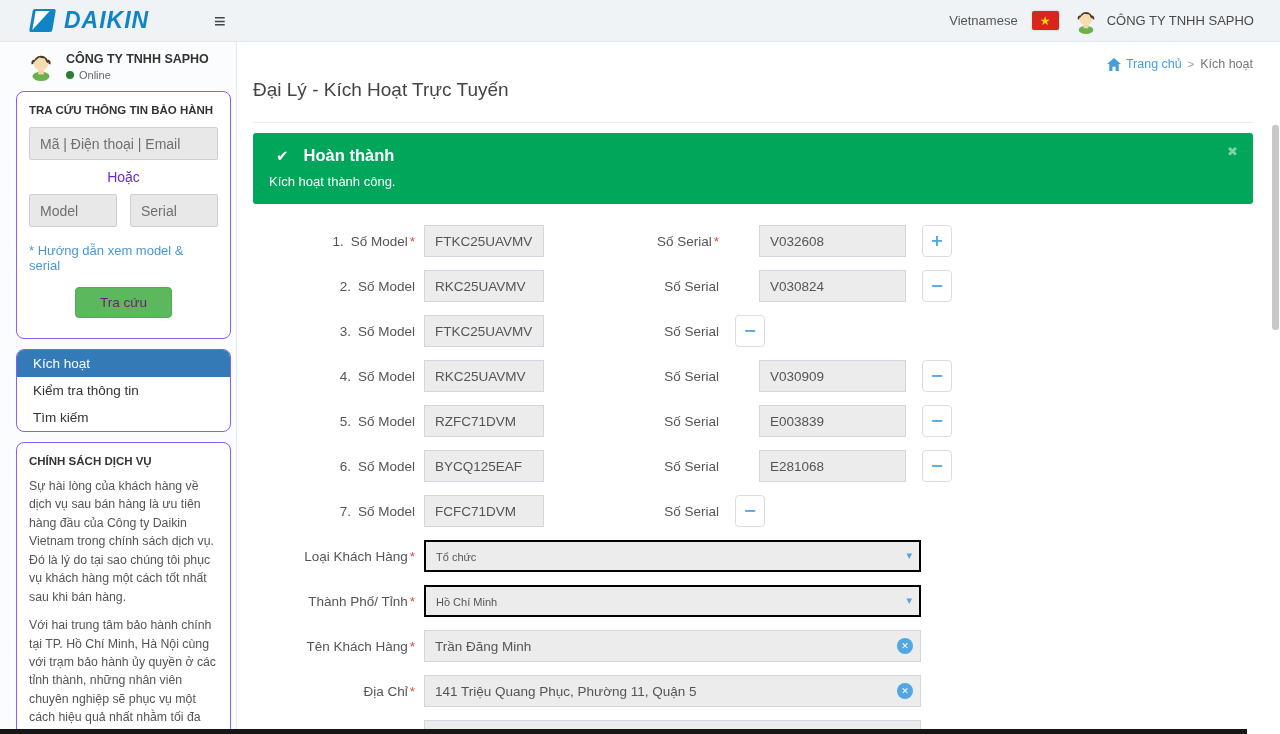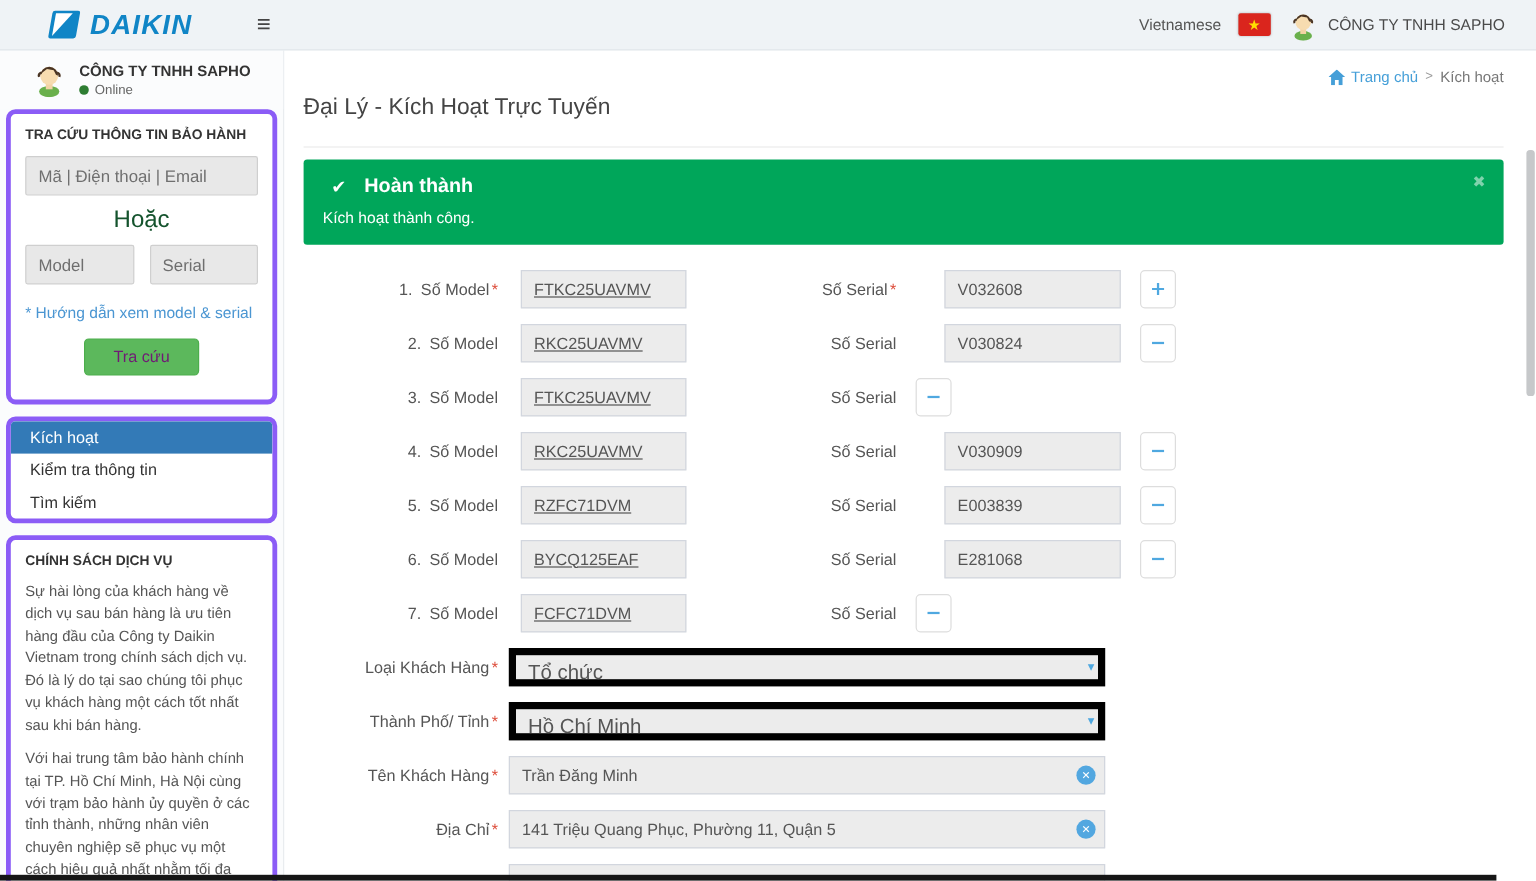--- a/index.html
+++ b/index.html
@@ -3,21 +3,21 @@
 <meta charset="utf-8">
 <style>
   * { margin:0; padding:0; box-sizing:border-box; }
   html,body { width:1280px; height:734px; overflow:hidden; background:#fff;
     font-family:"Liberation Sans", "DejaVu Sans", sans-serif; }
   .page { position:relative; width:1280px; height:734px; overflow:hidden; }
 
   
   .header { position:absolute; top:0; left:0; right:0; height:42px; background:#eff3f6;
     border-bottom:1px solid #e2e6ea; display:flex; align-items:center; z-index:5; }
-  .brand { display:flex; align-items:center; gap:10px; padding-left:42px; width:200px; }
+  .brand { display:flex; align-items:center; gap:10px; padding-left:31px; width:200px; }
   .brand-mark { width:23px; height:23px; background:#1085c6; transform:skewX(-10deg);
     position:relative; overflow:hidden; border-radius:2px; }
   .brand-mark:before { content:""; position:absolute; left:3px; top:2px; width:0; height:0;
     border-left:14px solid #fff; border-bottom:19px solid transparent; }
   .brand-text { color:#1085c6; font-weight:bold; font-style:italic; font-size:23px; letter-spacing:1px; }
   .hamburger { font-size:20px; color:#444; margin-left:14px; cursor:pointer; line-height:1; }
   .header-right { margin-left:auto; display:flex; align-items:center; gap:14px; padding-right:26px; }
   .lang-label { font-size:13px; color:#555; }
   .flag { width:27px; height:19px; background:#da251d; border-radius:2px; display:flex;
     align-items:center; justify-content:center; color:#ffde00; font-size:12px; line-height:1;
@@ -31,29 +31,29 @@
   
   .sidebar { position:absolute; top:42px; left:0; bottom:0; width:237px; background:#fbfcfd;
     border-right:1px solid #e4e8eb; }
   .user-panel { display:flex; align-items:center; gap:10px; padding:9px 12px 10px 26px; background:#fbfcfd; }
   .user-panel .avatar { width:30px; height:30px; }
   .up-name { font-size:12.5px; font-weight:bold; color:#333; }
   .up-status { display:flex; align-items:center; gap:5px; margin-top:3px; }
   .dot { width:8px; height:8px; border-radius:50%; background:#2e7d32; }
   .up-status span { font-size:11px; color:#666; }
 
-  .card { background:#fff; border:4px solid #8b5cf6; border-radius:8px; margin:0 5px 10px 5px;
+  .card { background:#fff; border:1px solid #8b5cf6; border-radius:8px; margin:0 5px 10px 16px;
     overflow:hidden; }
   .card-pad { padding:12px; }
   .side-title { font-size:11.5px; font-weight:bold; color:#333; margin-bottom:11px; }
   .side-input { width:100%; height:33px; background:#e8e8e8; border:1px solid #cfcfcf;
     border-radius:2px; padding:0 10px; font-size:14px; color:#666;
     font-family:"Liberation Sans", sans-serif; }
   .side-input::placeholder { color:#6f6f6f; }
-  .or-label { text-align:center; font-size:20px; color:#14532d; margin:9px 0; }
+  .or-label { text-align:center; font-size:14px; color:#6d28d9; margin:9px 0; }
   .ms-row { display:flex; gap:13px; }
   .ms-row .side-input { min-width:0; }
   .guide-link { display:block; text-align:left; color:#4b96d2; font-size:13px;
     margin:16px 0 14px; text-decoration:none; cursor:pointer; }
   .lookup-btn { display:block; margin:0 auto 8px; background:#5cb85c; border:1px solid #4cae4c;
     color:#701a75; font-size:13.5px; padding:7px 24px; border-radius:4px; cursor:pointer;
     font-family:"Liberation Sans", sans-serif; }
 
   .nav-card { padding:0; }
   .nav-item { font-size:13.5px; color:#333; padding:6px 16px; cursor:pointer; }
@@ -84,29 +84,29 @@
 
   .form { margin-top:21px; }
   .frow { display:flex; align-items:center; margin-bottom:13px; }
   .lbl { font-size:13.5px; color:#555; text-align:right; }
   .lbl-1 { width:162px; }
   .lbl-2 { width:175px; }
   .idx { margin-right:7px; }
   .req { color:#dd4b39; margin-left:2px; }
   .tinput { height:32px; background:#ececec; border:1px solid #d2d6de; padding:0 10px;
     font-size:13.5px; color:#555; font-family:"Liberation Sans", sans-serif; }
-  .in-model { margin-left:19px; width:138px;text-decoration:underline; }
+  .in-model { margin-left:9px; width:120px; }
   .in-serial { margin-left:40px; width:147px; }
   .row-btn { margin-left:16px; width:30px; height:32px; background:#fff; border:1px solid #ddd;
     border-radius:4px; color:#4fa8e0; font-size:16px; font-weight:bold; cursor:pointer;
     line-height:28px; text-align:center; font-family:"DejaVu Sans", sans-serif; }
 
   .fr-control { position:relative; margin-left:9px; width:497px; }
-  .fake-select { height:32px; background:#ececec; border:6px solid #000000; padding:0 26px 0 10px;
-    font-size:17px; color:#555; line-height:30px; cursor:pointer; }
+  .fake-select { height:32px; background:#ececec; border:2px solid #000000; padding:0 26px 0 10px;
+    font-size:11px; color:#555; line-height:30px; cursor:pointer; }
   .caret { position:absolute; right:9px; top:9px; color:#4fa8e0; font-size:11px; pointer-events:none; }
   .fr-control .tinput { width:100%; padding-right:30px; }
   .clear-btn { position:absolute; right:8px; top:8px; width:16px; height:16px; border-radius:50%;
     background:#52a7e0; color:#fff; font-size:9px; line-height:16px; text-align:center;
     cursor:pointer; font-weight:bold; }
 
   
   .scroll-thumb { position:absolute; right:1px; top:125px; width:7px; height:205px;
     background:#c6c8ca; border-radius:3px; z-index:9; }
   .bottom-strip { position:absolute; left:0; bottom:0; width:1247px; height:5px;

